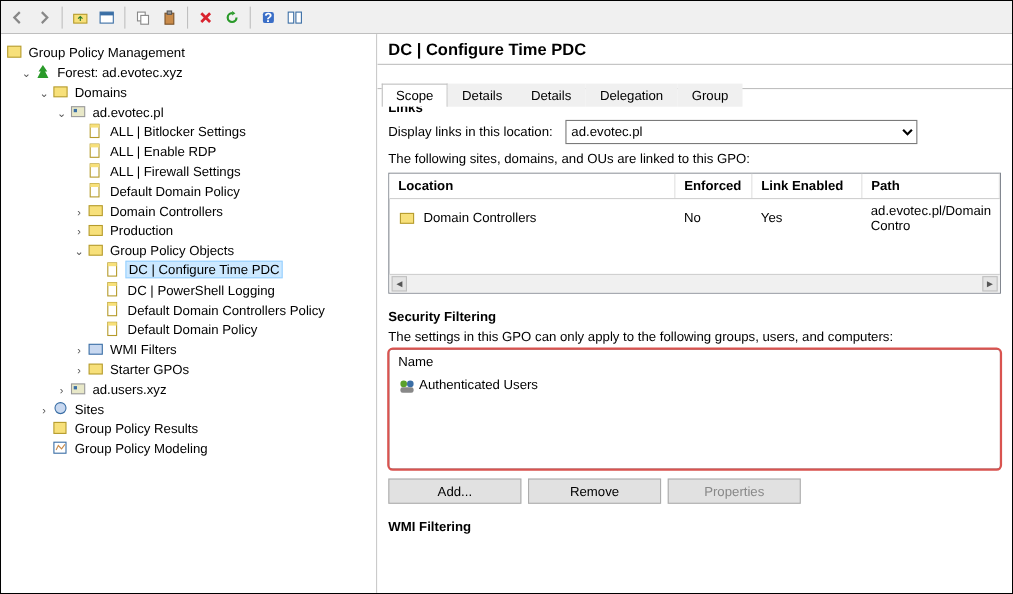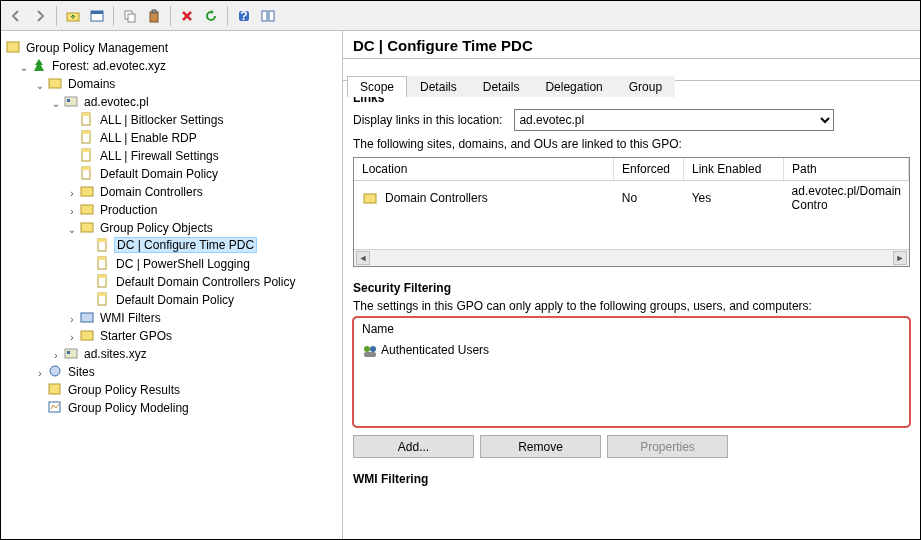--- a/index.html
+++ b/index.html
@@ -19,21 +19,21 @@
 .hdr{font-weight:bold;font-size:15px;padding:6px 10px 4px;border-bottom:1px solid #bfbfbf}
 .tabs{display:flex;border-bottom:1px solid #bfbfbf;padding:0 0 0 4px}
 .tab{padding:3px 12px;border:1px solid transparent;border-bottom:none;position:relative;top:17px;background:#f0f0f0;cursor:pointer}
 .tab.act{background:#fff;border-color:#bfbfbf}
 .content{padding:4px 10px 10px}
 .sect-title{font-weight:bold;margin:6px 0 4px}
 .row{display:flex;align-items:center;gap:12px;margin-bottom:6px}
 select.combo{flex:none;width:320px;height:22px;border:1px solid #7a7a7a;background:#fff}
 .grid{border:1px solid #828790;height:110px;display:flex;flex-direction:column}
 .ghead{display:flex;background:#fff;border-bottom:1px solid #d0d0d0}
-.gh{padding:4px 8px;border-right:1px solid #e0e0e0;font-weight:normal}
+.gh{padding:4px 8px;border-right:1px solid #e0e0e0;font-weight:bold}
 .gbody{flex:1;overflow:auto}
 .grow{display:flex;align-items:center}
 .gc{padding:3px 8px}
 .hscroll{height:17px;border-top:1px solid #d0d0d0;display:flex;align-items:center;justify-content:space-between;padding:0 2px;background:#f0f0f0}
 .arrow{width:14px;height:14px;display:flex;align-items:center;justify-content:center;background:#e4e4e4;border:1px solid #c0c0c0;font-size:9px;color:#555}
 .sec-box{border:1px solid #828790;height:110px;margin-top:4px}
 .sec-box.hl{outline:2px solid #d9534f;outline-offset:-1px;border-radius:4px}
 .sec-head{padding:4px 8px;border-bottom:1px solid transparent}
 .sec-row{display:flex;align-items:flex-start;padding:2px 8px}
 .btnrow{display:flex;gap:6px;margin-top:8px}
@@ -269,21 +269,21 @@
         </div>
 
   <div class="node" style="padding-left:46px">
           <span class="tw">›</span>
           <span class="ic">
             <svg width="16" height="16">
               <rect x="2" y="4" width="12" height="9" fill="#e8e8c8" stroke="#999"></rect>
               <rect x="4" y="6" width="3" height="3" fill="#3a6ea5"></rect>
             </svg>
           </span>
-          <span class="lbl">ad.sites.xyz</span>
+          <span class="lbl">ad.users.xyz</span>
         </div>
   <div class="node" style="padding-left:30px">
           <span class="tw">›</span>
           <span class="ic">
             <svg width="16" height="16">
               <circle cx="8" cy="8" r="5" fill="#c8d8f0" stroke="#3a6ea5"></circle>
             </svg>
           </span>
           <span class="lbl">Sites</span>
         </div>

